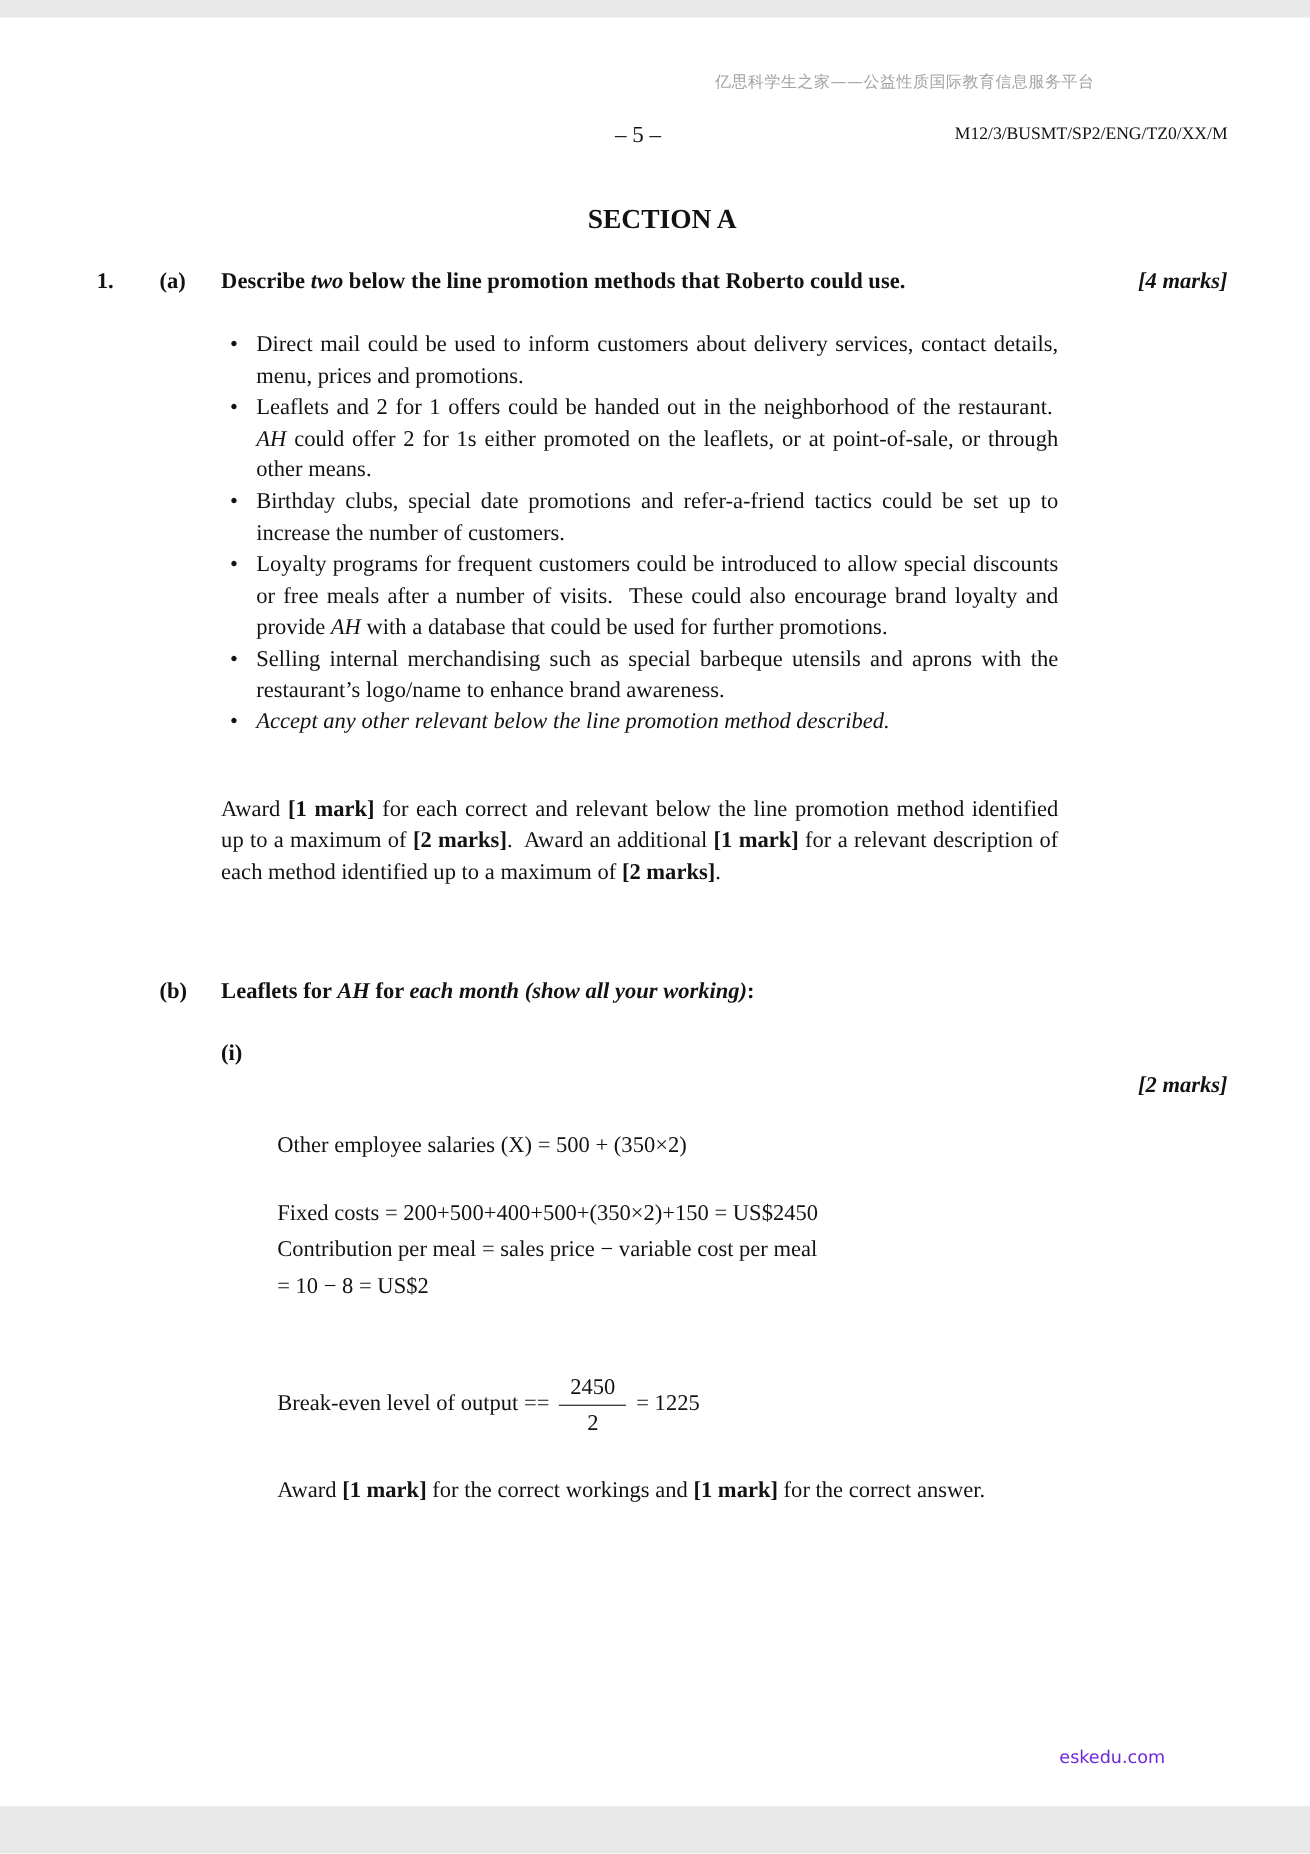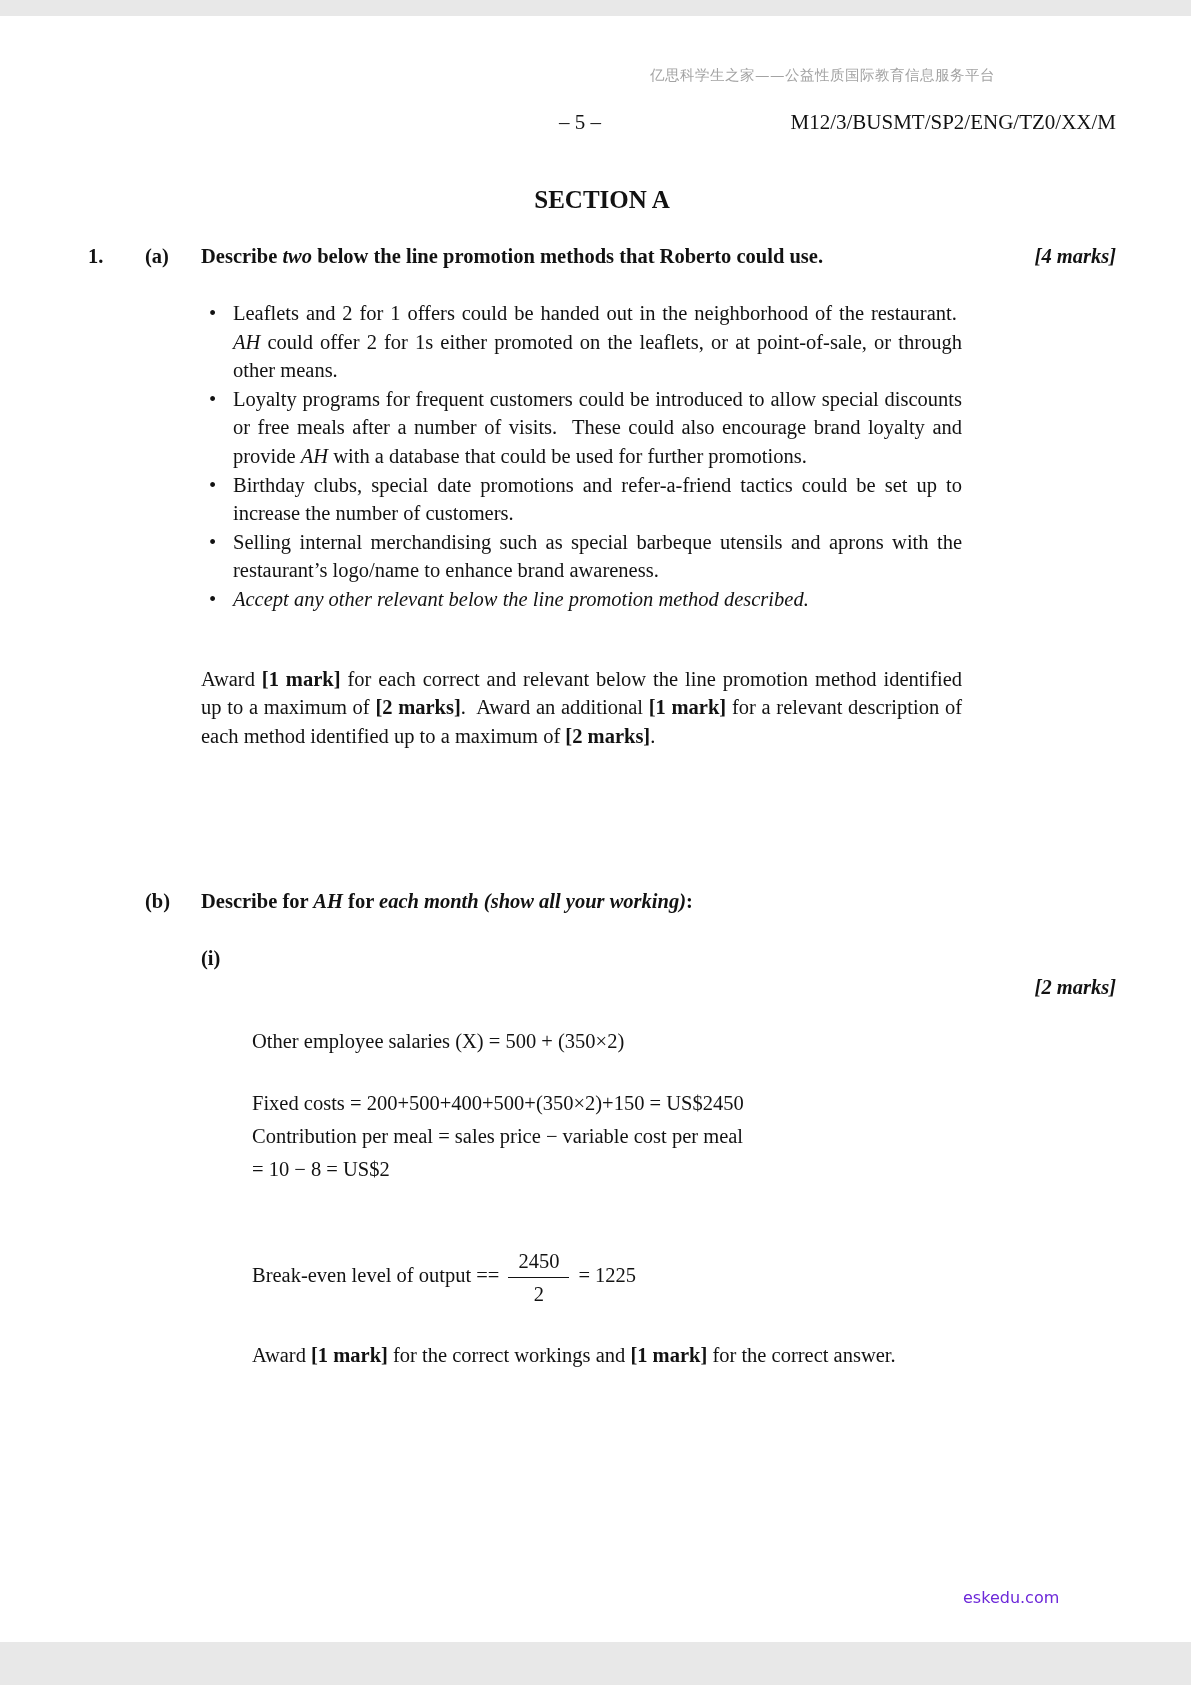--- a/index.html
+++ b/index.html
@@ -14,21 +14,21 @@
     font-size:20.5px;
     line-height:28.6px;
     overflow:hidden;
   }
   .abs{position:absolute;}
   
   .wm-top{top:50px;left:650px;font-family:"DejaVu Sans","Liberation Sans",sans-serif;
           font-size:14.5px;line-height:18px;color:#a3a3a3;letter-spacing:.5px;}
   .page-row{top:92px;left:0;width:100%;height:26px;}
   .page-num{position:absolute;left:520px;width:120px;text-align:center;font-size:21px;}
-  .paper-code{position:absolute;right:75px;font-size:21px;}
+  .paper-code{position:absolute;right:75px;font-size:16px;}
   
   .section-title{top:170px;left:88px;width:1028px;text-align:center;font-weight:700;font-size:25px;}
   
   .q1-row{top:226px;left:88px;width:1028px;display:flex;}
   .q-num{width:57px;font-weight:700;}
   .part-label{width:56px;font-weight:700;}
   .prompt{width:761px;font-weight:700;}
   .prompt i{font-weight:700;}
   .marks-cell{flex:1;text-align:right;font-weight:700;font-style:italic;}
   
@@ -82,32 +82,33 @@
 
   <div class="abs q1-row">
     <span class="q-num">1.</span>
     <span class="part-label">(a)</span>
     <span class="prompt"><span>Describe </span><i>two</i><span> below the line promotion methods that Roberto could use.</span></span>
     <span class="marks-cell">[4 marks]</span>
   </div>
 
   <div class="abs answer-a">
     <ul>
+      <li><span>Direct mail could be used to inform customers about delivery services, contact details, menu, prices and promotions.</span><i></i><span></span></li>
       <li><span>Leaflets and 2 for 1 offers could be handed out in the neighborhood of the restaurant.&nbsp; </span><i>AH</i><span> could offer 2 for 1s either promoted on the leaflets, or at point-of-sale, or through other means.</span></li>
+      <li><span>Birthday clubs, special date promotions and refer-a-friend tactics could be set up to increase the number of customers.</span><i></i><span></span></li>
       <li><span>Loyalty programs for frequent customers could be introduced to allow special discounts or free meals after a number of visits.&nbsp; These could also encourage brand loyalty and provide </span><i>AH</i><span> with a database that could be used for further promotions.</span></li>
-      <li><span>Birthday clubs, special date promotions and refer-a-friend tactics could be set up to increase the number of customers.</span><i></i><span></span></li>
       <li><span>Selling internal merchandising such as special barbeque utensils and aprons with the restaurant’s logo/name to enhance brand awareness.</span><i></i><span></span></li>
       <li><span></span><i>Accept any other relevant below the line promotion method described.</i><span></span></li>
     </ul>
     <p class="award"><span>Award </span><span class="mk">[1 mark]</span><span> for each correct and relevant below the line promotion method identified up to a maximum of </span><span class="mk">[2 marks]</span><span>.&nbsp; Award an additional </span><span class="mk">[1 mark]</span><span> for a relevant description of each method identified up to a maximum of </span><span class="mk">[2 marks]</span><span>.</span></p>
   </div>
 
   <div class="abs partb-row">
     <span class="partb-label">(b)</span>
-    <span class="partb-head"><span>Describe for </span><i>AH</i><span> for </span><i>each month (show all your working)</i><span>:</span></span>
+    <span class="partb-head"><span>Leaflets for </span><i>AH</i><span> for </span><i>each month (show all your working)</i><span>:</span></span>
   </div>
 
   <div class="parti-row">
     <span class="parti-label">(i)</span>
     <span class="parti-marks">[2 marks]</span>
   </div>
 
   <div class="abs math m1">Other employee salaries (X) = 500 + (350×2)</div>
 
   <div class="abs math m2">Fixed costs = 200+500+400+500+(350×2)+150 = US$2450</div>

